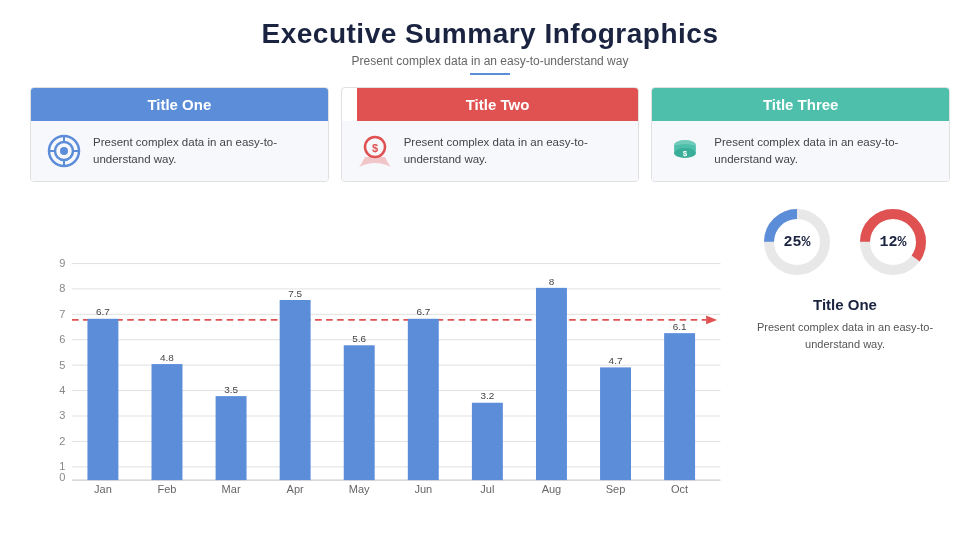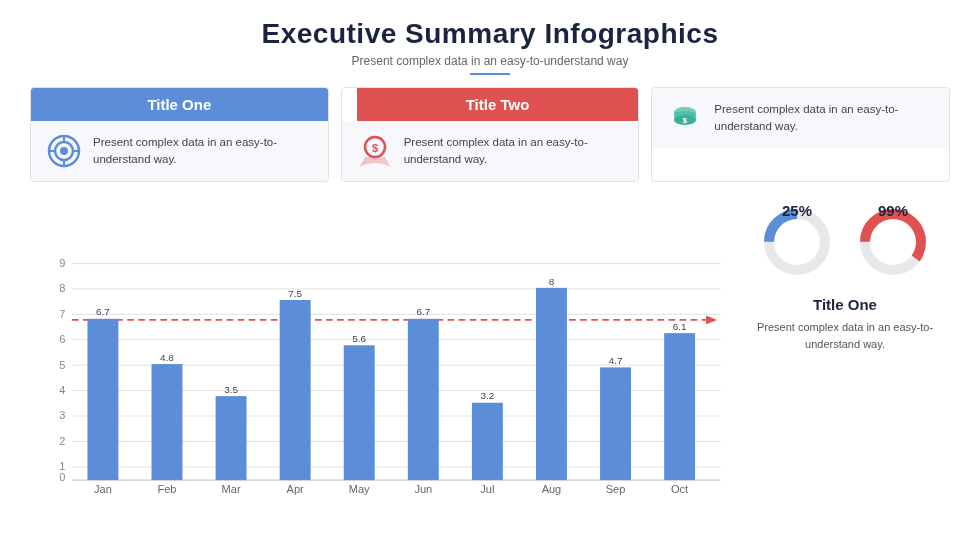--- a/index.html
+++ b/index.html
@@ -120,21 +120,23 @@
       gap: 16px;
       align-items: center;
       justify-content: center;
     }
 
     .donut-wrap {
       position: relative;
       width: 80px;
       height: 80px;
       display: flex;
+      align-items: center;
       justify-content: center;
+      font-family: Liberation Mono, monospace;
     }
 
     .donut-label {
       position: absolute;
       font-size: 15px;
       font-weight: 700;
       color: #1a2340;
     }
 
     .right-title {
@@ -195,20 +197,23 @@
             <circle cx="18" cy="14" r="10" fill="none" stroke="#e05252" stroke-width="2.5"></circle>
             <text x="18" y="19" text-anchor="middle" font-size="11" fill="#e05252" font-weight="bold">$</text>
             <path d="M8 24 Q4 32 2 34 Q10 30 18 30 Q26 30 34 34 Q32 32 28 24" fill="#e05252" opacity="0.3"></path>
           </svg>
         </div>
         <p class="card-text">Present complex data in an easy-to-understand way.</p>
       </div>
     </div>
 
     <div class="card">
+      <div class="card-header teal">
+        <span>Title Three</span>
+      </div>
       <div class="card-body">
         <div class="card-icon">
           <svg width="36" height="36" viewBox="0 0 36 36">
             <ellipse cx="18" cy="12" rx="11" ry="5" fill="#4dbfaa" opacity="0.8"></ellipse>
             <rect x="7" y="12" width="22" height="4" fill="#4dbfaa" opacity="0.7"></rect>
             <ellipse cx="18" cy="16" rx="11" ry="5" fill="#4dbfaa" opacity="0.9"></ellipse>
             <rect x="7" y="16" width="22" height="4" fill="#4dbfaa" opacity="0.6"></rect>
             <ellipse cx="18" cy="20" rx="11" ry="5" fill="#3aae98"></ellipse>
             <text x="18" y="23" text-anchor="middle" font-size="8" fill="#fff" font-weight="bold">$</text>
           </svg>
@@ -303,21 +308,21 @@
           </svg>
           <span class="donut-label">25%</span>
         </div>
 
         <div class="donut-wrap">
           <svg width="80" height="80" viewBox="0 0 80 80">
             <circle cx="40" cy="40" r="28" fill="none" stroke="#e8e8e8" stroke-width="10"></circle>
 
             <circle cx="40" cy="40" r="28" fill="none" stroke="#e05252" stroke-width="10" stroke-dasharray="105.5 70.4" stroke-dashoffset="44" transform="rotate(-90 40 40)"></circle>
           </svg>
-          <span class="donut-label">99%</span>
+          <span class="donut-label">12%</span>
         </div>
       </div>
 
       <div class="right-title">Title One</div>
       <div class="right-desc">Present complex data in an easy-to-understand way.</div>
     </div>
 
   </div>
 </div>
 

